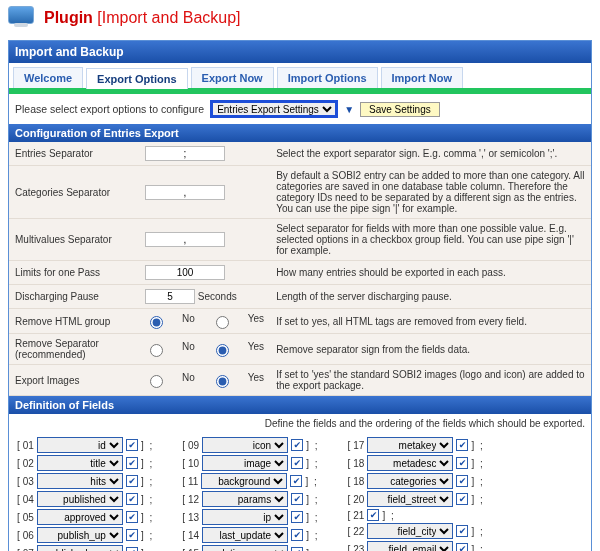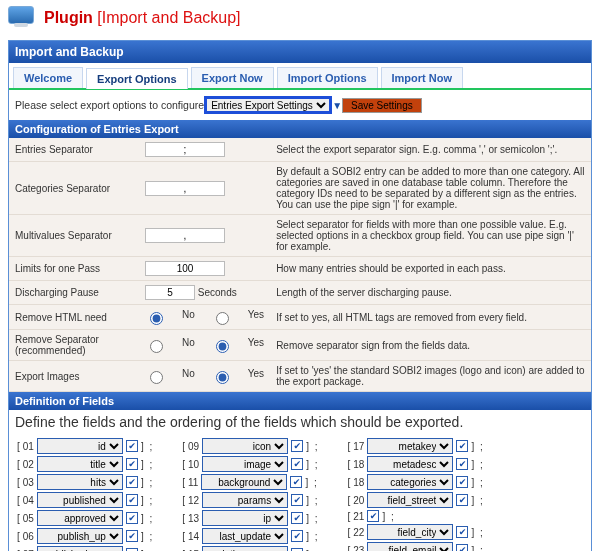--- a/index.html
+++ b/index.html
@@ -6,38 +6,38 @@
   body { margin: 0; font-family: Verdana, Arial, sans-serif; font-size: 10px; background: #fff; color: #333; }
   .page { width: 600px; margin: 0 auto; }
   .header { display: flex; align-items: center; padding: 6px 8px; }
   .header-icon { width: 28px; height: 24px; margin-right: 8px; position: relative; }
   .monitor { width: 26px; height: 18px; background: linear-gradient(#5fa4e6,#2a6bb0); border: 1px solid #7aa9d8; border-radius: 3px; position: relative; }
   .monitor::after { content:""; position:absolute; bottom:-4px; left:50%; transform:translateX(-50%); width:14px; height:4px; background:#cfd8e2; border-radius:2px; }
   .header-title { font-size: 16px; font-weight: bold; color: #c00; }
   .header-sub { color: #d11; font-weight: normal; margin-top: 13px; }
   .panel { border: 1px solid #5a8fd6; margin: 4px 8px 10px 8px; }
   .panel-title { background: linear-gradient(#3a74d0,#1a4fa8); color: #fff; font-weight: bold; font-size: 12px; padding: 4px 6px; }
-  .tabs { display: flex; padding: 4px 4px 0 4px; background: #fff; border-bottom: 2px solid #22c55e; }
+  .tabs { display: flex; padding: 4px 4px 0 4px; background: #fff; border-bottom: 6px solid #22c55e; }
   .tab { padding: 4px 10px; border: 1px solid #c7d7ee; border-bottom: none; margin-right: 3px; background: #f2f6fc; color: #2a5db0; font-weight: bold; font-size: 11px; cursor: pointer; }
   .tab.active { background: #fff; color: #153d7d; position: relative; top: 1px; }
-  .optrow { display: flex; align-items: center; padding: 6px; }
+  .optrow { display: flex; align-items: center; gap: 6px; padding: 6px; }
   .optrow span.prompt { font-size: 10.5px; }
   select.dropdown { font-size: 10px; border: 3px solid #1d4ed8; height: 18px; }
   .blue-arrow { color: #1a4fa8; }
-  button.save { font-size: 10px; background: #c2410c; border: 1px solid #999; padding: 1px 8px; cursor: pointer; }
+  button.save { font-size: 10px; background: #fef9c3; border: 1px solid #999; padding: 1px 8px; cursor: pointer; }
   .section-bar { background: linear-gradient(#3a74d0,#1a4fa8); color: #fff; font-weight: bold; font-size: 11px; padding: 3px 6px; }
   table.cfg { width: 100%; border-collapse: collapse; background: #f5f1ed; }
   table.cfg td { padding: 4px 6px; border-bottom: 1px solid #e3dcd4; vertical-align: middle; font-size: 10px; }
   table.cfg td.lbl { width: 130px; }
   table.cfg td.ctl { width: 130px; }
   table.cfg td.desc { color: #333; }
   input.txt { width: 80px; font-size: 10px; text-align: center; border: 1px solid #bbb; background: #fff; padding: 1px 2px; }
   .radio-row { display: flex; align-items: flex-start; gap: 16px; }
   .radio-row input { accent-color: #2a5db0; }
-  .fields-note { padding: 4px 6px; font-size: 14px; background: #fff; }
+  .fields-note { padding: 4px 6px; font-size: 10px; background: #fff; text-align: right; }
   .fields-grid { display: flex; gap: 30px; padding: 4px 8px 8px 8px; background: #fff; }
   .col { display: flex; flex-direction: column; gap: 2px; }
   .frow { display: flex; align-items: center; gap: 3px; font-size: 10px; white-space: nowrap; }
   .frow .br { color: #333; }
   .fsel { font-size: 10px; border: 1px solid #2a5db0; height: 16px; min-width: 86px; text-align: right; }
   .chk { width: 12px; height: 12px; border: 1px solid #2a5db0; display: inline-flex; align-items: center; justify-content: center; color: #1a4fa8; font-size: 9px; background: #fff; }
 </style>
 </head>
 <body>
 
@@ -98,21 +98,21 @@
       </tr>
       <tr>
         <td class="lbl">Discharging Pause</td>
         <td class="ctl">
           <input class="txt" style="width: 50px;" value="5">
           <span>Seconds</span>
         </td>
         <td class="desc">Length of the server discharging pause.</td>
       </tr>
       <tr>
-        <td class="lbl">Remove HTML need</td>
+        <td class="lbl">Remove HTML group</td>
         <td class="ctl">
           <div class="radio-row">
             <input type="radio" name="rh" checked="" style="">
                 <span>No</span>
             <input type="radio" name="rh" style="">
                 <span>Yes</span>
           </div>
         </td>
         <td class="desc">If set to yes, all HTML tags are removed from every field.</td>
       </tr>

